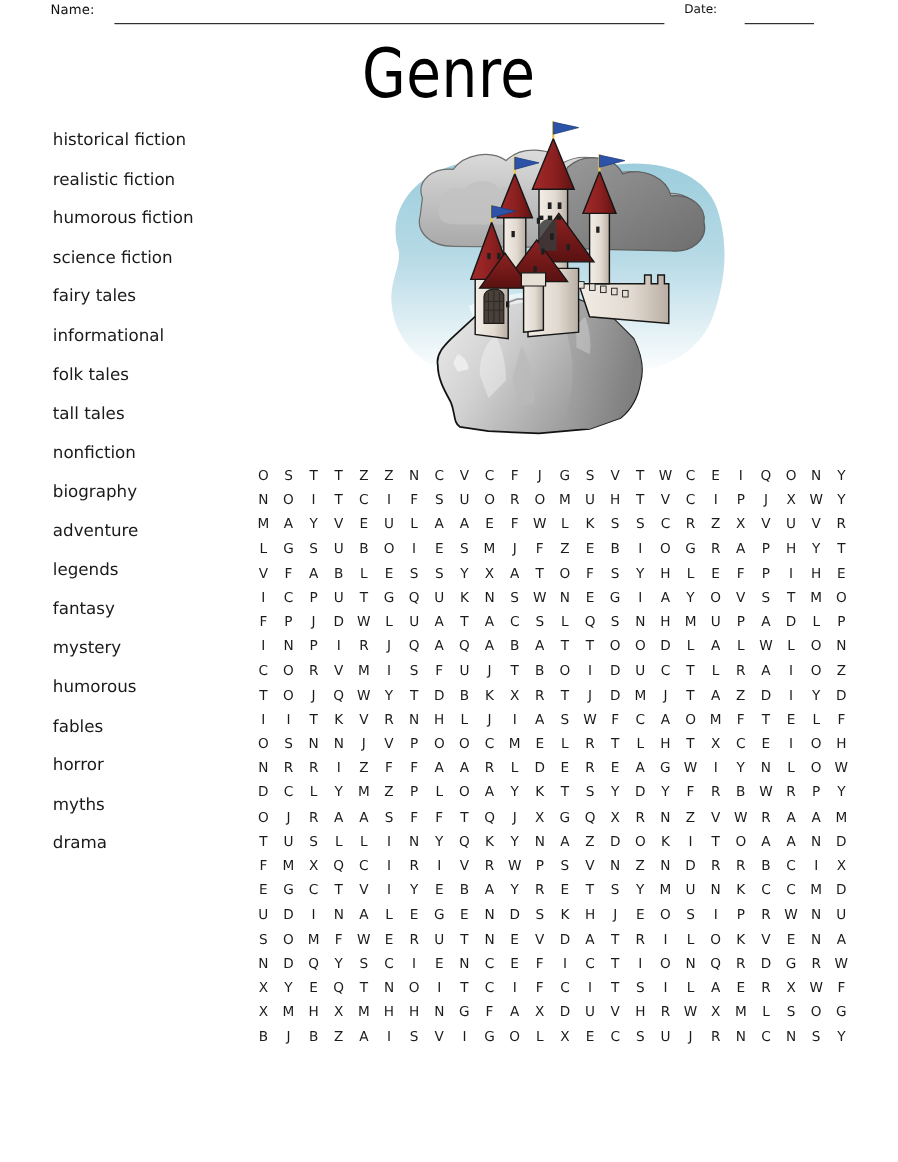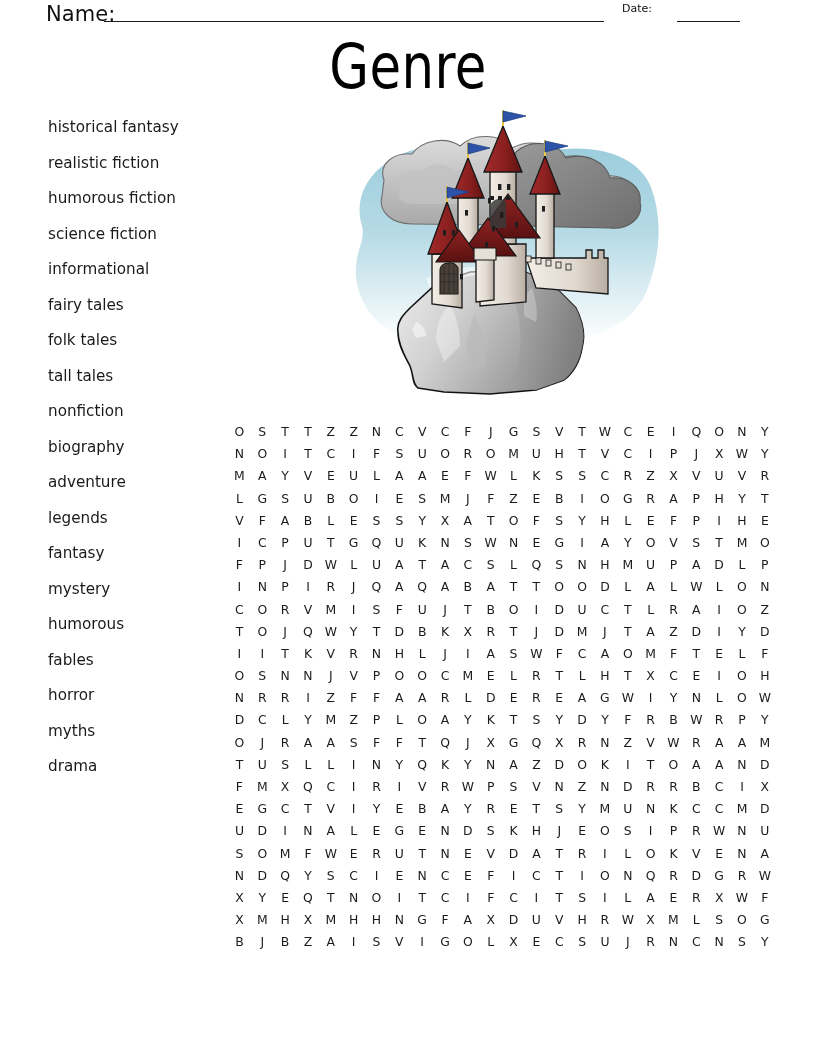--- a/index.html
+++ b/index.html
@@ -22,21 +22,21 @@
     position: absolute;
     top: 0px;
     left: 0px;
     width: 816px;
     height: 30px;
   }
   #name-label {
     position: absolute;
     left: 46px;
     top: 2px;
-    font-size: 21px;
+    font-size: 12px;
     letter-spacing: 0.1px;
     white-space: nowrap;
   }
   #name-rule {
     position: absolute;
     left: 104px;
     top: 21px;
     width: 500px;
     height: 0px;
     border-bottom: 1.4px solid #1a1a1a;
@@ -125,26 +125,26 @@
 <div id="header">
   <span id="name-label">Name:</span>
   <div id="name-rule"></div>
   <span id="date-label">Date:</span>
   <div id="date-rule"></div>
 </div>
 
 <div id="puzzle-title">Genre</div>
 
 <div id="word-list">
-    <div class="word-item">historical fantasy</div>
+    <div class="word-item">historical fiction</div>
     <div class="word-item">realistic fiction</div>
     <div class="word-item">humorous fiction</div>
     <div class="word-item">science fiction</div>
+    <div class="word-item">fairy tales</div>
     <div class="word-item">informational</div>
-    <div class="word-item">fairy tales</div>
     <div class="word-item">folk tales</div>
     <div class="word-item">tall tales</div>
     <div class="word-item">nonfiction</div>
     <div class="word-item">biography</div>
     <div class="word-item">adventure</div>
     <div class="word-item">legends</div>
     <div class="word-item">fantasy</div>
     <div class="word-item">mystery</div>
     <div class="word-item">humorous</div>
     <div class="word-item">fables</div>

